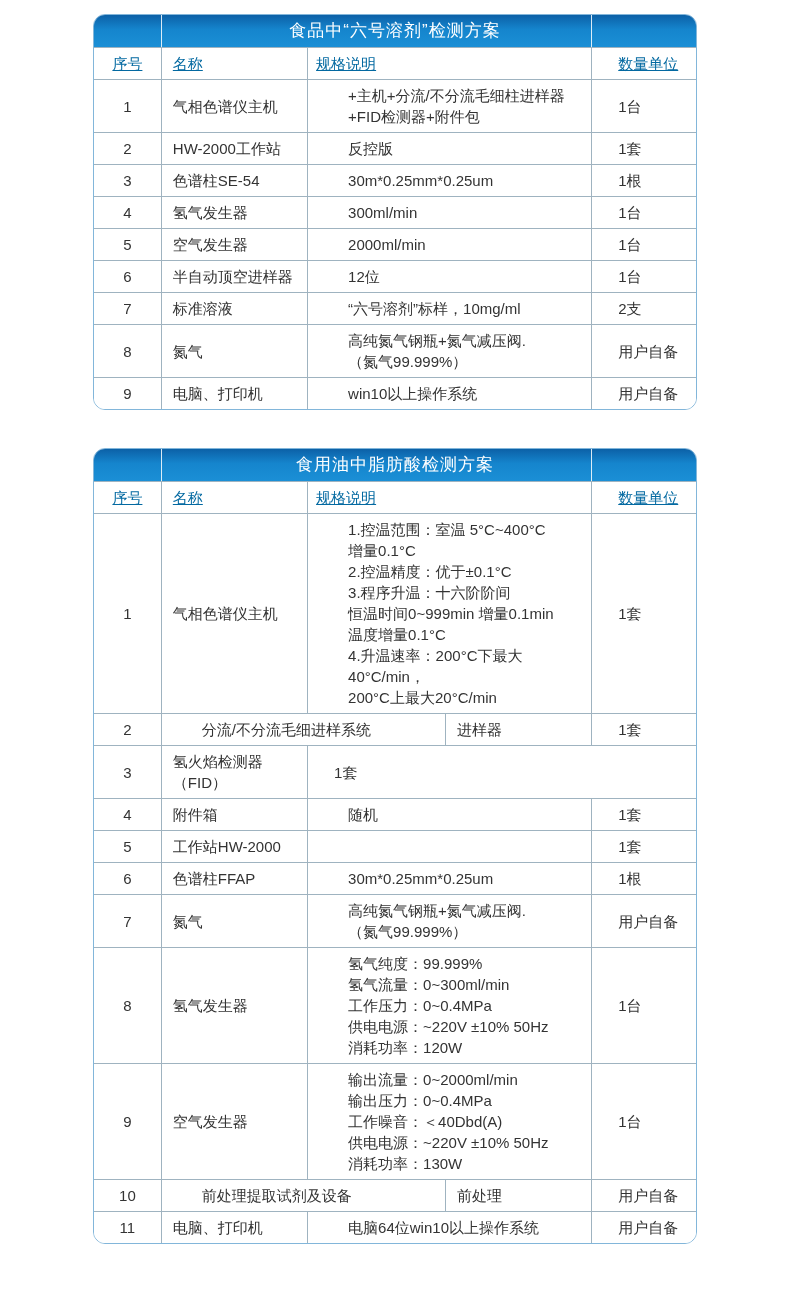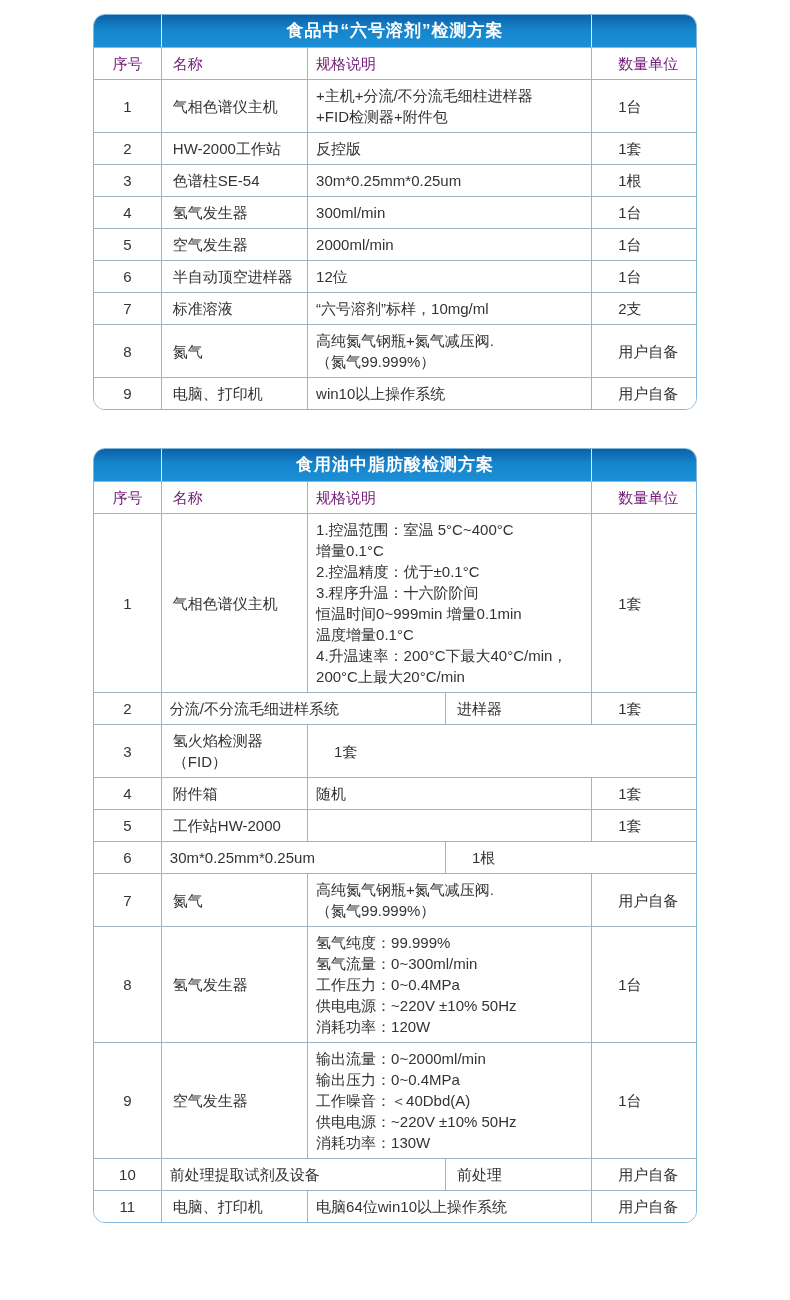--- a/index.html
+++ b/index.html
@@ -29,21 +29,21 @@
     position: relative;
     height: 32px;
     background: linear-gradient(180deg, #0c61a7 0%, #1585cd 45%, #1b8fd6 100%);
     display: flex;
     align-items: center;
     justify-content: center;
   }
   .title-bar .title-text {
     color: #ffffff;
     font-size: 17px;
-    font-weight: bold;
+    font-weight: normal;
     letter-spacing: 1px;
     line-height: 32px;
   }
   .title-divider {
     position: absolute;
     top: 0;
     bottom: 0;
     width: 1px;
     background: rgba(255,255,255,0.85);
   }
@@ -81,24 +81,26 @@
     width: 47.2%;
     flex-direction: column;
     justify-content: center;
   }
   .c-qty {
     width: 17.4%;
     align-items: center;
     padding-left: 26px;
   }
   .header-row .cell {
-    color: #701a75;
+    color: #0369a1;
+    text-decoration: underline;
   }
   .spec-line {
     display: block;
+    margin-left: 32px;
   }
 </style>
 </head>
 <body>
 
 <main>
   <div id="tables-root">
       <section class="spec-table">
         <div class="title-bar">
           <span class="title-text">食品中“六号溶剂”检测方案</span>
@@ -235,20 +237,21 @@
           <div class="cell c-qty">1套</div>
         </div>
         <div class="trow">
           <div class="cell c-index">5</div>
           <div class="cell c-name">工作站HW-2000</div>
           <div class="cell c-spec"></div>
           <div class="cell c-qty">1套</div>
         </div>
         <div class="trow">
           <div class="cell c-index">6</div>
+          <div class="cell c-name">色谱柱FFAP</div>
           <div class="cell c-spec">
             <span class="spec-line">30m*0.25mm*0.25um</span>
           </div>
           <div class="cell c-qty">1根</div>
         </div>
         <div class="trow">
           <div class="cell c-index">7</div>
           <div class="cell c-name">氮气</div>
           <div class="cell c-spec">
             <span class="spec-line">高纯氮气钢瓶+氮气减压阀.</span>

